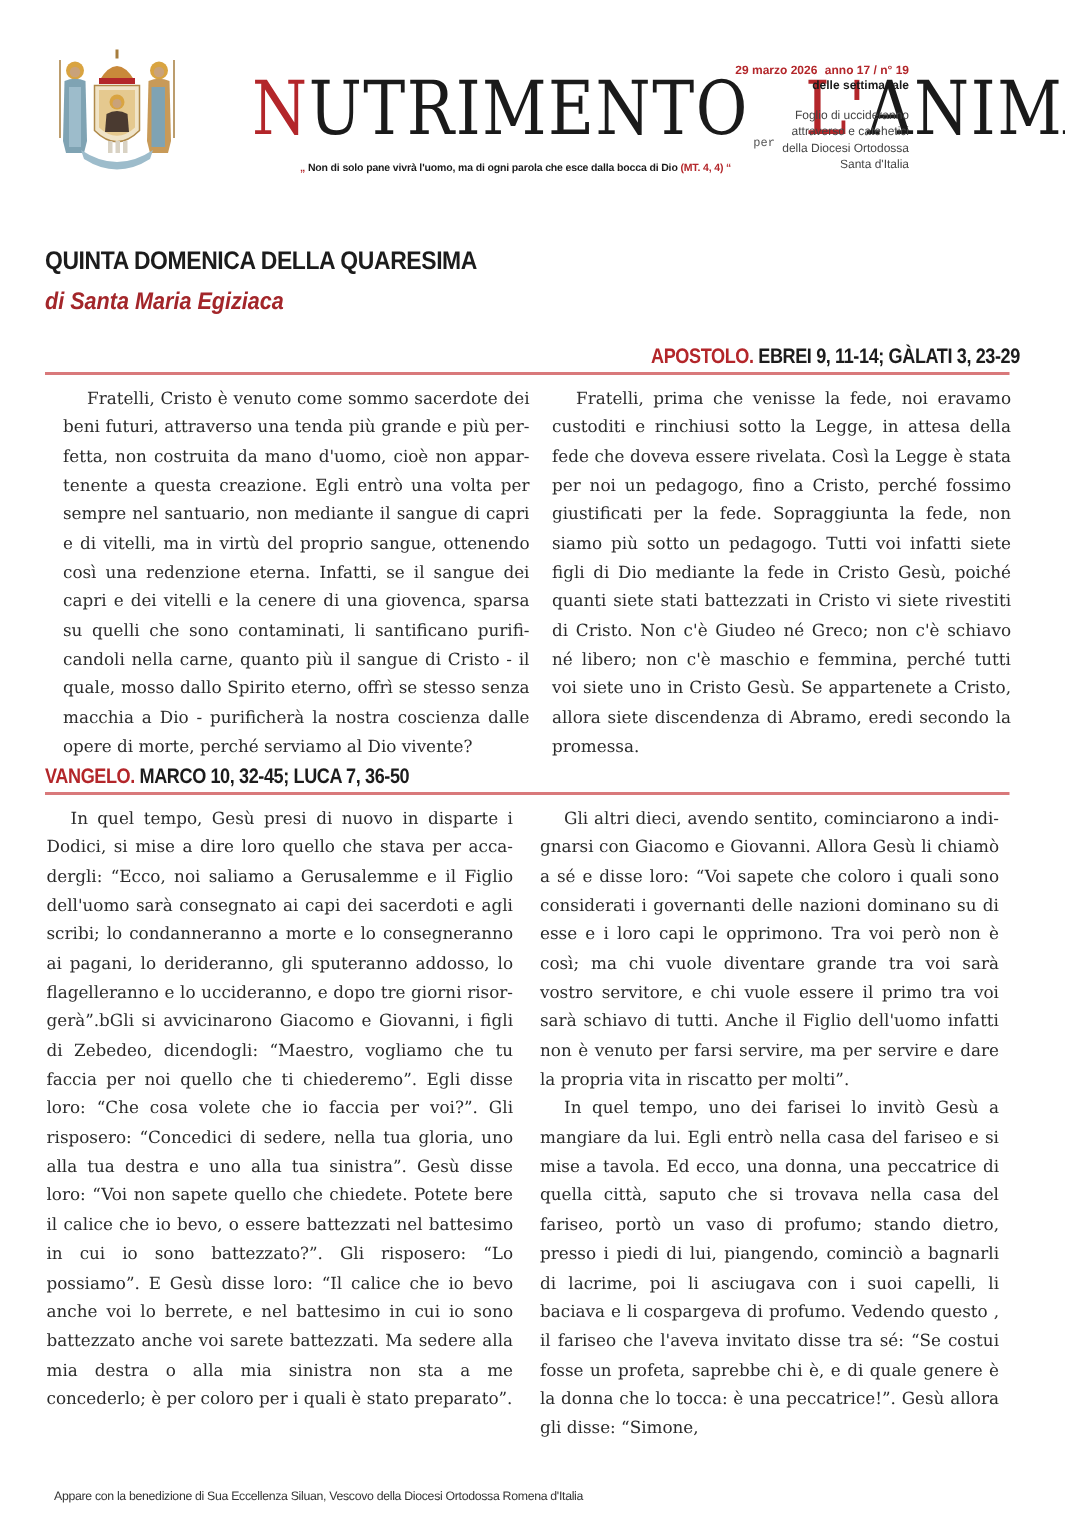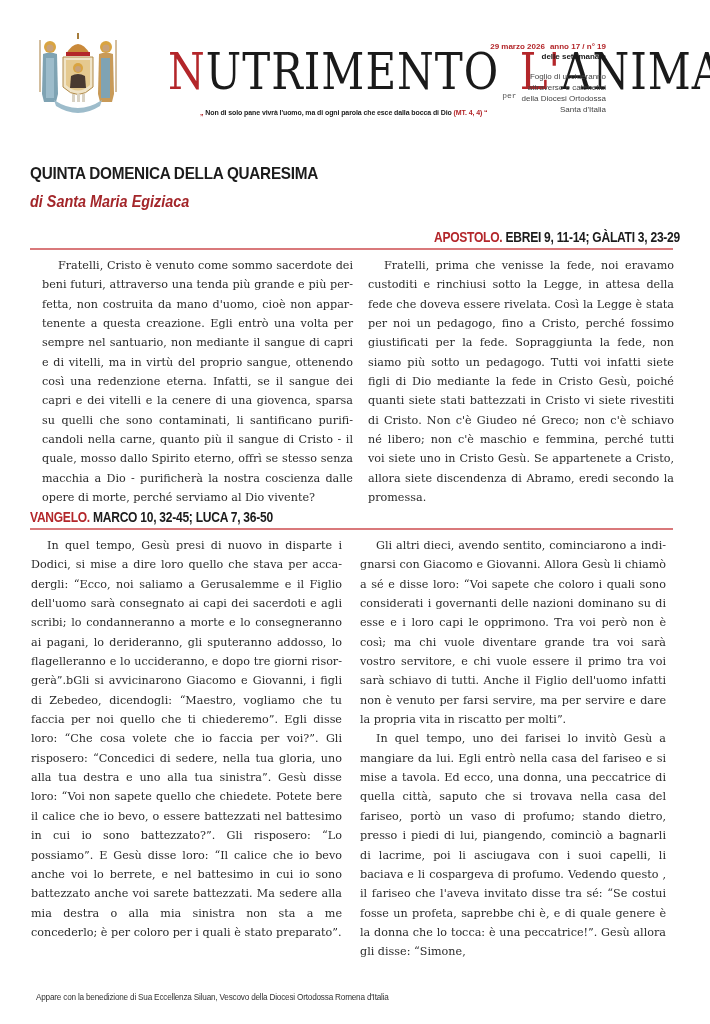--- a/index.html
+++ b/index.html
@@ -5,21 +5,21 @@
     * { box-sizing: border-box; margin: 0; padding: 0; }
     html, body { width: 710px; height: 1024px; background: #ffffff; overflow: hidden; }
     body { position: relative; font-family: "DejaVu Serif", serif; color: #2b2b2b; }
 
     
     .masthead { position: absolute; left: 0; top: 0; width: 658px; height: 130px; }
     .crest { position: absolute; left: 36px; top: 32px; width: 84px; height: 84px; }
     .logo-title { position: absolute; left: 168px; top: 42px; height: 60px; display: flex; align-items: flex-end; }
     .logo-word { font-family: "DejaVu Serif", serif; font-size: 42px; letter-spacing: 1px; line-height: 50px; color: #1a1a1a; font-weight: normal; transform: scaleY(1.18); transform-origin: bottom; }
     .logo-word .red { color: #b3262a; }
-    .logo-per { font-family: Liberation Mono, monospace; font-size: 8px; color: #555; margin: 0 3px 2px 3px; text-align: center; }
+    .logo-per { font-family: Liberation Mono, monospace; font-size: 8px; color: #555; margin: 0 20px 2px 3px; text-align: center; }
     .motto { position: absolute; left: 200px; top: 109px; font-family: "Liberation Sans", sans-serif; font-size: 7px; font-weight: bold; color: #1a1a1a; white-space: nowrap; letter-spacing: -0.1px; }
     .motto .red { color: #b3262a; }
 
     .issue { position: absolute; right: 52px; top: 42px; text-align: right; font-family: "Liberation Sans", sans-serif; }
     .issue-line { font-size: 8px; font-weight: bold; color: #b3262a; white-space: nowrap; }
     .issue-line span + span { margin-left: 5px; }
     .issue-series { font-size: 8px; font-weight: bold; color: #1a1a1a; margin-top: 1px; }
     .issue-desc { margin-top: 10px; font-size: 8px; color: #444; line-height: 11px; }
 
     

